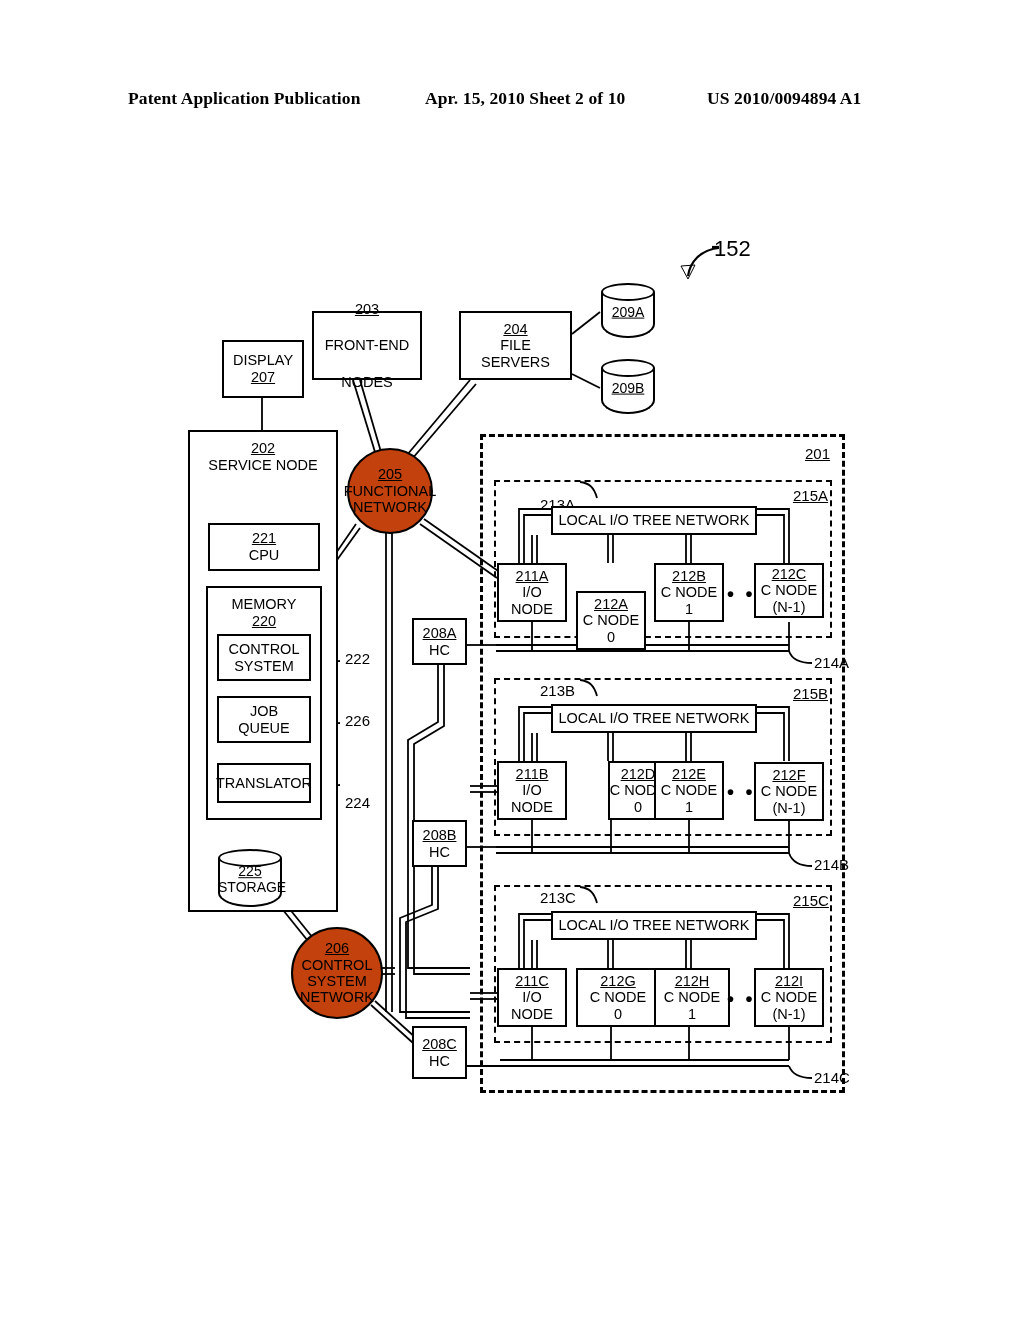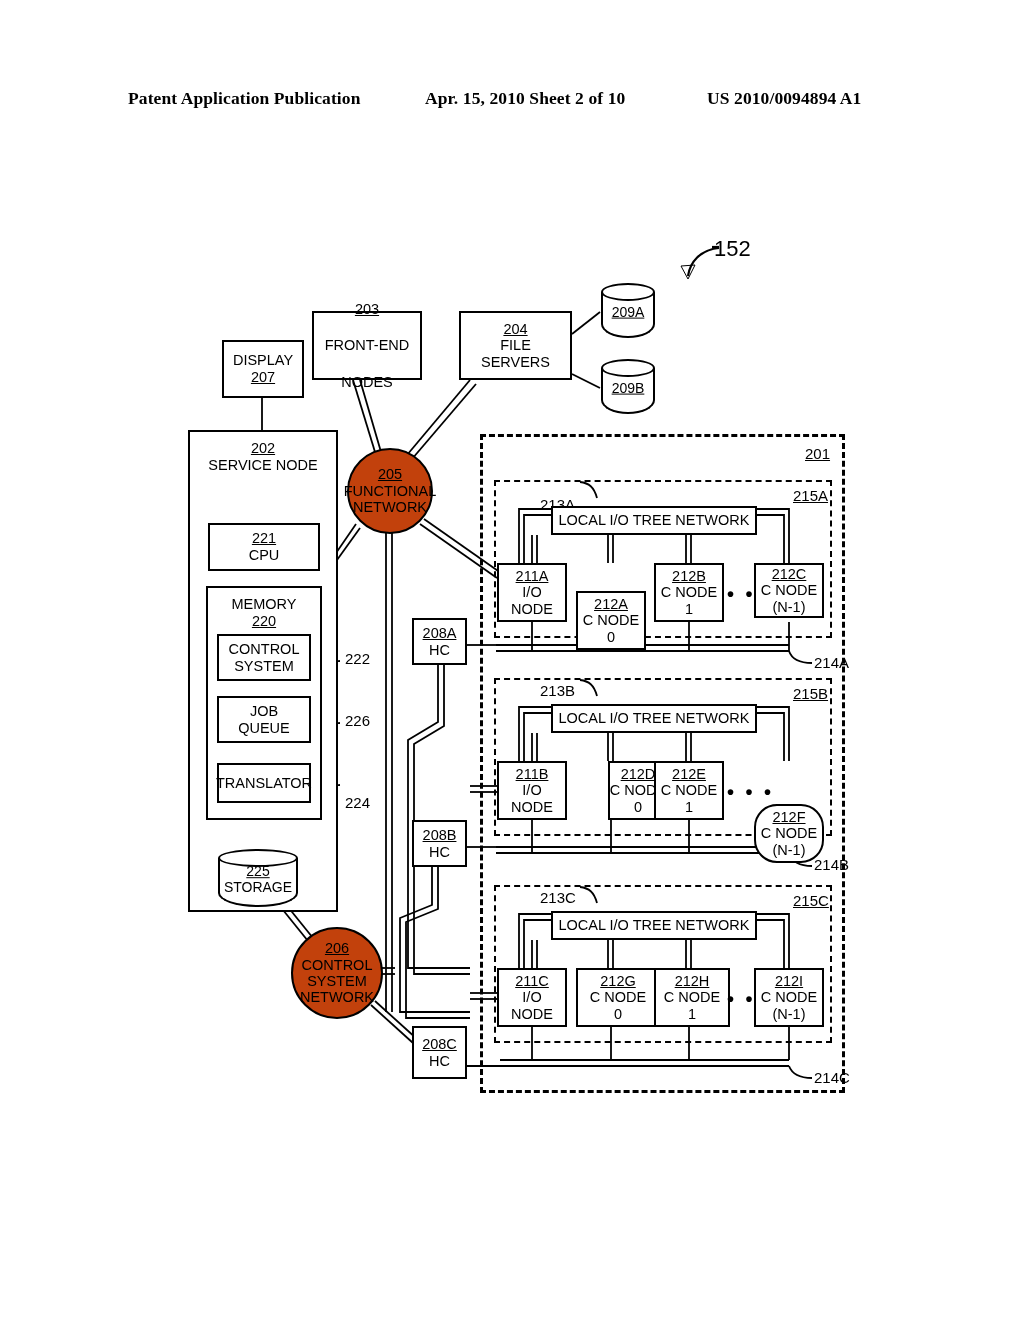--- a/index.html
+++ b/index.html
@@ -246,21 +246,21 @@
     <span class="ln">JOB</span>
     <span class="ln">QUEUE</span>
   </div>
   <div class="reflbl" style="left:345px;top:712px;">226</div>
 
   <div class="box" style="left:217px;top:763px;width:94px;height:40px;">
     <span class="ln">TRANSLATOR</span>
   </div>
   <div class="reflbl" style="left:345px;top:774px;margin-top:20px;">224</div>
 
-  <div class="cyl" style="left:218px;top:849px;width:80px;height:58px;">
+  <div class="cyl" style="left:218px;top:849px;width:64px;height:58px;">
     <div class="body"></div>
       <div class="top"></div>
     <div class="txt">
       <div><span class="ref">225</span></div>
       <div><span>STORAGE</span></div>
     </div>
   </div>
 
   <div class="circ" style="left:347px;top:448px;width:86px;height:86px;">
     <span class="ref">205</span>
@@ -339,21 +339,21 @@
     <span class="ln ref">212D</span>
     <span class="ln">C NODE</span>
     <span class="ln">0</span>
   </div>
   <div class="box" style="left:654px;top:761px;width:70px;height:59px;">
     <span class="ln ref">212E</span>
     <span class="ln">C NODE</span>
     <span class="ln">1</span>
   </div>
   <div class="dots" style="left:727px;top:781px;">• • •</div>
-  <div class="box" style="left:754px;top:804px;width:70px;height:59px;border-radius:23px;">
+  <div class="box" style="left:754px;top:762px;width:70px;height:59px;">
     <span class="ln ref">212F</span>
     <span class="ln">C NODE</span>
     <span class="ln">(N-1)</span>
   </div>
   <div class="reflbl" style="left:814px;top:856px;">214B</div>
 
   <div class="dbox inner" style="left:494px;top:885px;width:338px;height:158px;"></div>
   <div class="reflbl u" style="left:793px;top:892px;">215C</div>
   <div class="reflbl" style="left:540px;top:889px;">213C</div>
 

